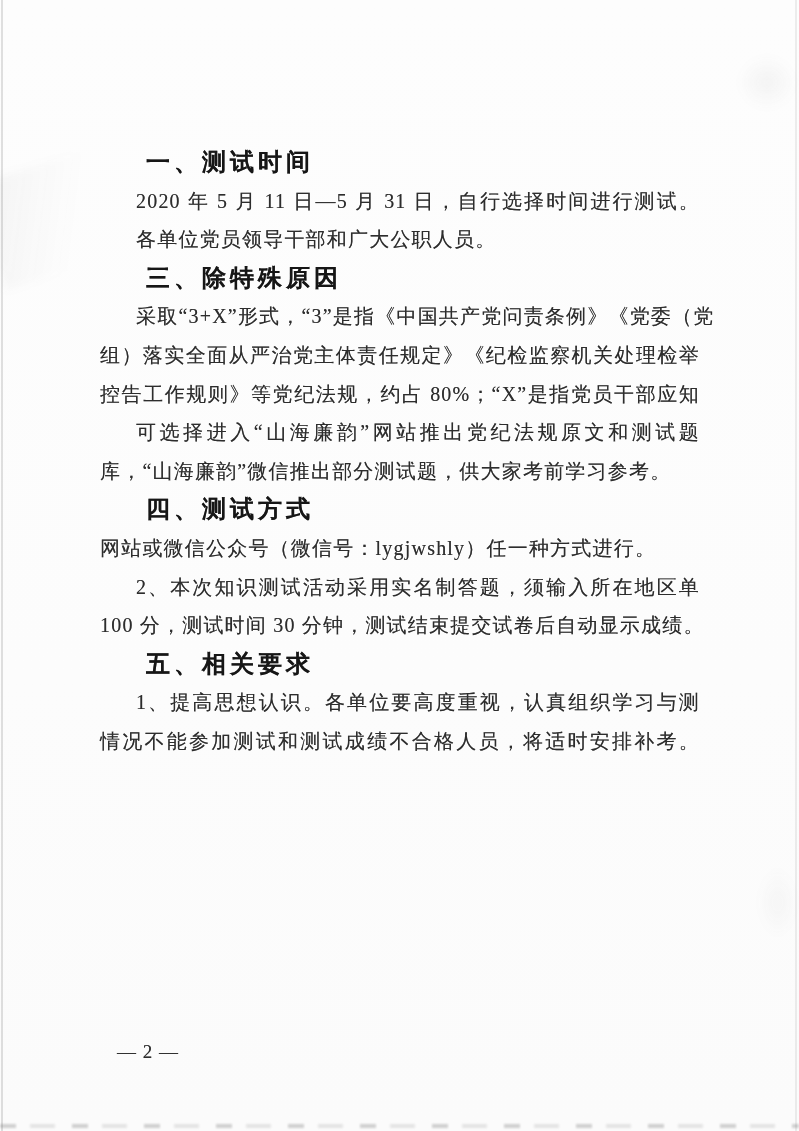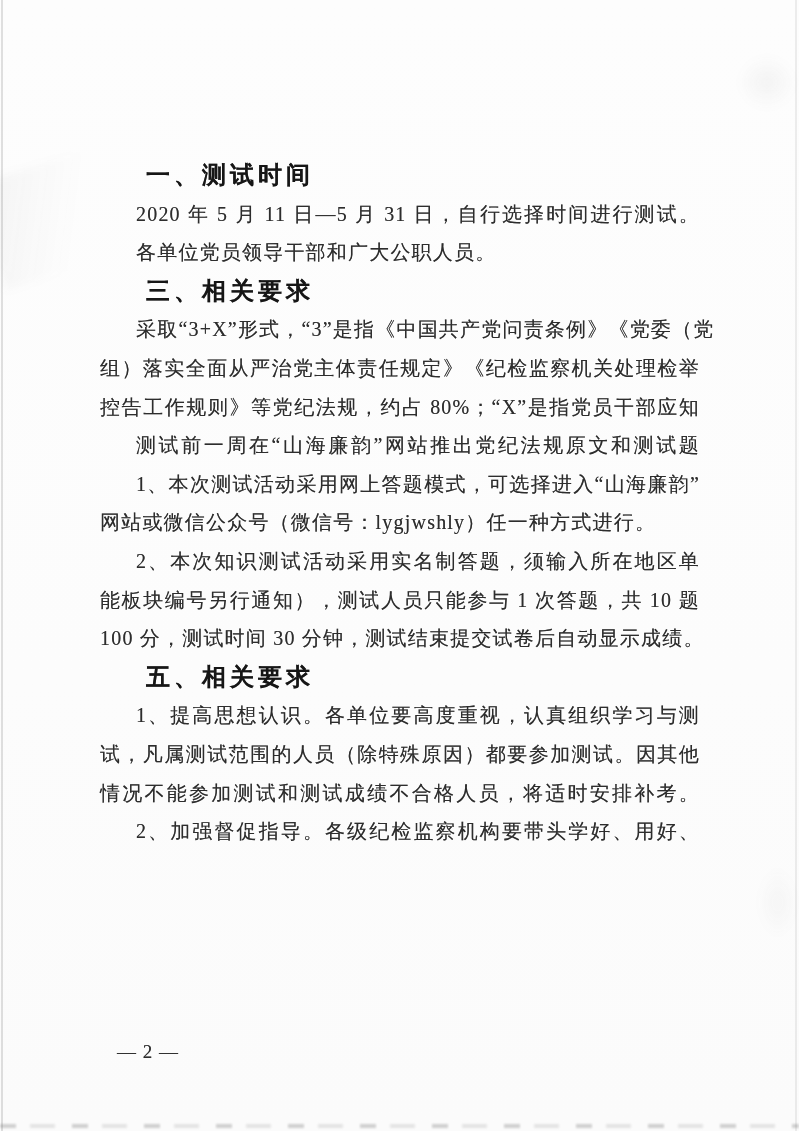--- a/index.html
+++ b/index.html
@@ -44,21 +44,21 @@
     background: radial-gradient(closest-side, rgba(90,90,90,0.06), transparent 75%);
     filter: blur(3px);
   }
   .smudge-br {
     right: -6px; top: 855px; width: 55px; height: 95px;
     background: radial-gradient(closest-side, rgba(90,90,90,0.04), transparent 75%);
     filter: blur(3px);
   }
   
   .doc-body {
-    position: absolute; left: 100px; top: 156px; width: 600px;
+    position: absolute; left: 100px; top: 143px; width: 600px;
     font-size: 20px; letter-spacing: 1.2px; color: #2d2d2d;
     text-shadow: 0 0 0.5px rgba(45,45,45,0.55);
   }
   .line {
     height: 38.6px; line-height: 38.6px;
     white-space: nowrap;
     text-align: justify;
     text-align-last: justify;
     text-justify: inter-character;
     font-family: Liberation Serif, serif;
@@ -87,31 +87,29 @@
 <div class="page">
   <div class="scan-left-edge"></div>
   <div class="scan-right-edge"></div>
   <div class="smudge smudge-tl"></div>
   <div class="smudge smudge-tr"></div>
   <div class="smudge smudge-br"></div>
   <div class="doc-body">
       <div class="line heading">一、测试时间</div>
       <div class="line body first">2020 年 5 月 11 日—5 月 31 日，自行选择时间进行测试。</div>
       <div class="line body first free">各单位党员领导干部和广大公职人员。</div>
-      <div class="line heading">三、相关要求</div>
+      <div class="line heading">三、除特殊原因</div>
       <div class="line body first">采取“3+X”形式，“3”是指《中国共产党问责条例》《党委（党</div>
       <div class="line body">组）落实全面从严治党主体责任规定》《纪检监察机关处理检举</div>
       <div class="line body">控告工作规则》等党纪法规，约占 80%；“X”是指党员干部应知</div>
-      <div class="line body first">测试前一周在“山海廉韵”网站推出党纪法规原文和测试题</div>
-      <div class="line body first">1、本次测试活动采用网上答题模式，可选择进入“山海廉韵”</div>
+      <div class="line body first">可选择进入“山海廉韵”网站推出党纪法规原文和测试题</div>
+      <div class="line body free">库，“山海廉韵”微信推出部分测试题，供大家考前学习参考。</div>
+      <div class="line heading">四、测试方式</div>
       <div class="line body free">网站或微信公众号（微信号：lygjwshly）任一种方式进行。</div>
       <div class="line body first">2、本次知识测试活动采用实名制答题，须输入所在地区单</div>
-      <div class="line body">能板块编号另行通知），测试人员只能参与 1 次答题，共 10 题</div>
       <div class="line body">100 分，测试时间 30 分钟，测试结束提交试卷后自动显示成绩。</div>
       <div class="line heading">五、相关要求</div>
       <div class="line body first">1、提高思想认识。各单位要高度重视，认真组织学习与测</div>
-      <div class="line body">试，凡属测试范围的人员（除特殊原因）都要参加测试。因其他</div>
       <div class="line body">情况不能参加测试和测试成绩不合格人员，将适时安排补考。</div>
-      <div class="line body first">2、加强督促指导。各级纪检监察机构要带头学好、用好、</div>
     </div>
   <div class="page-number">— 2 —</div>
   <div class="scan-bottom-edge"></div>
 </div>
 
 </body></html>

